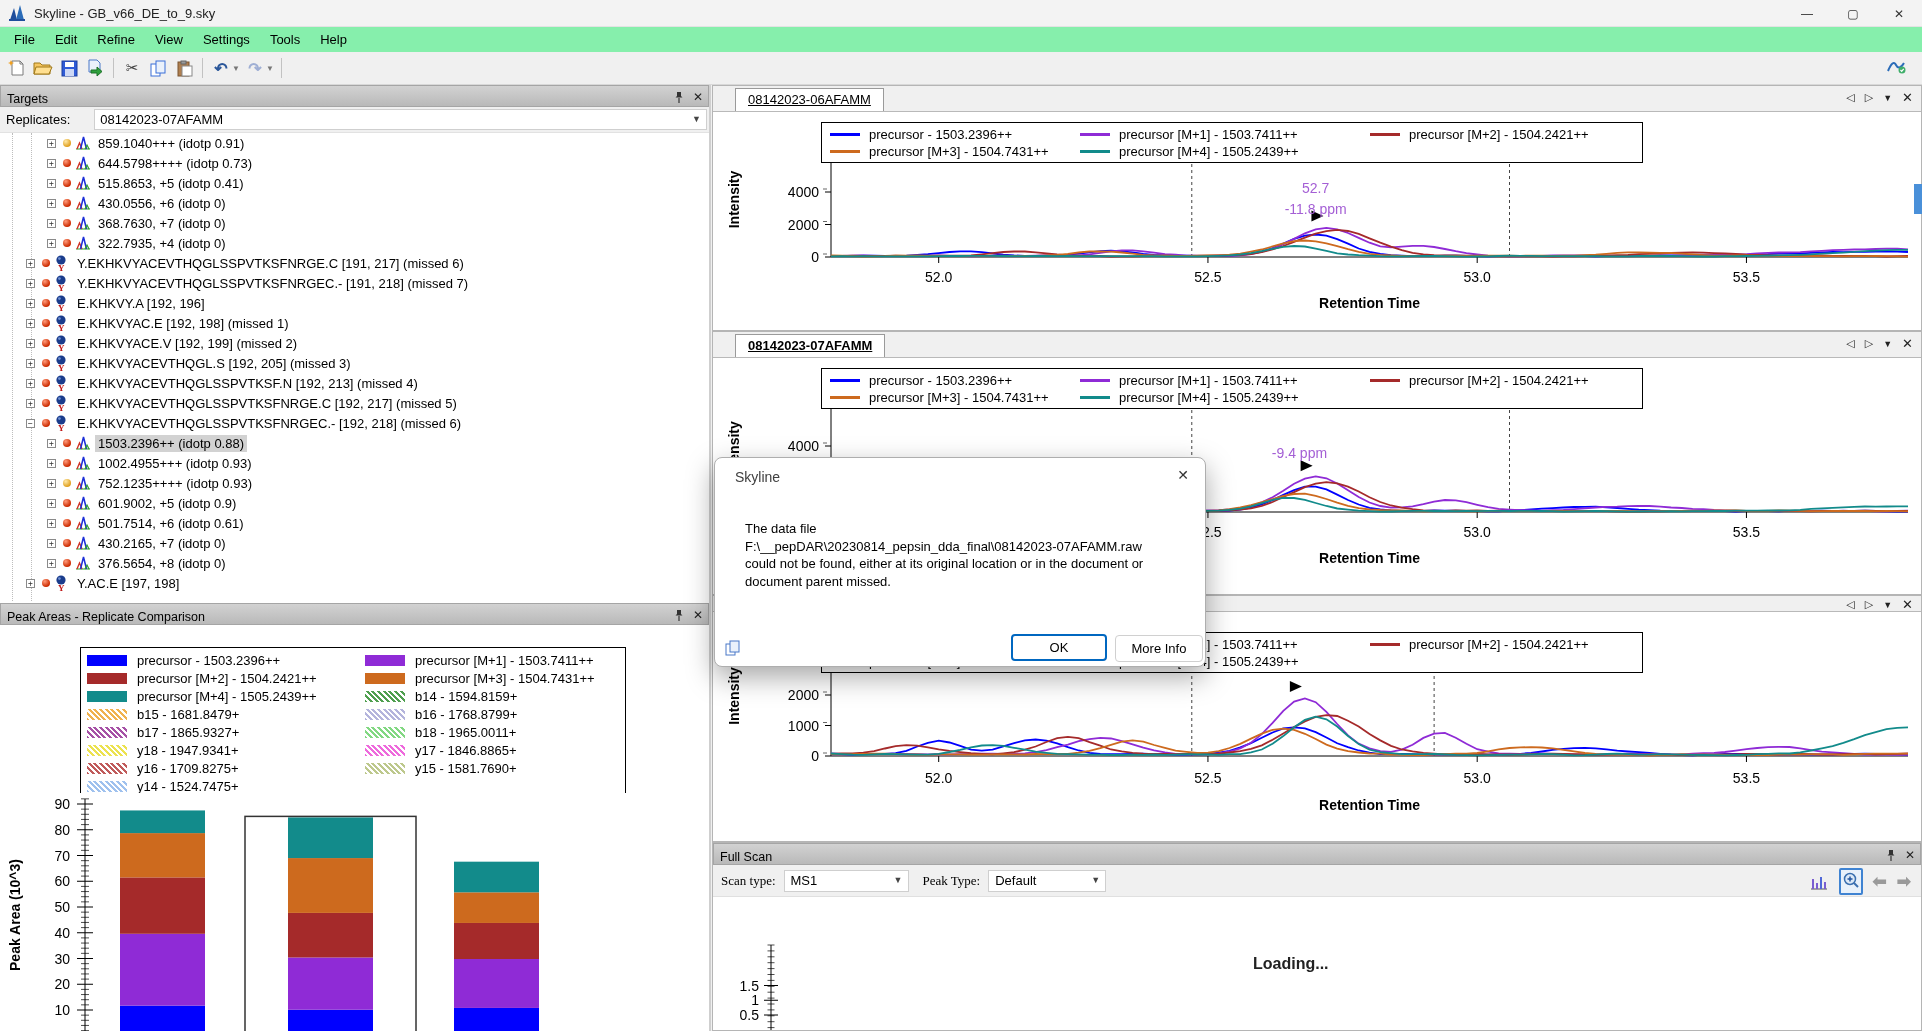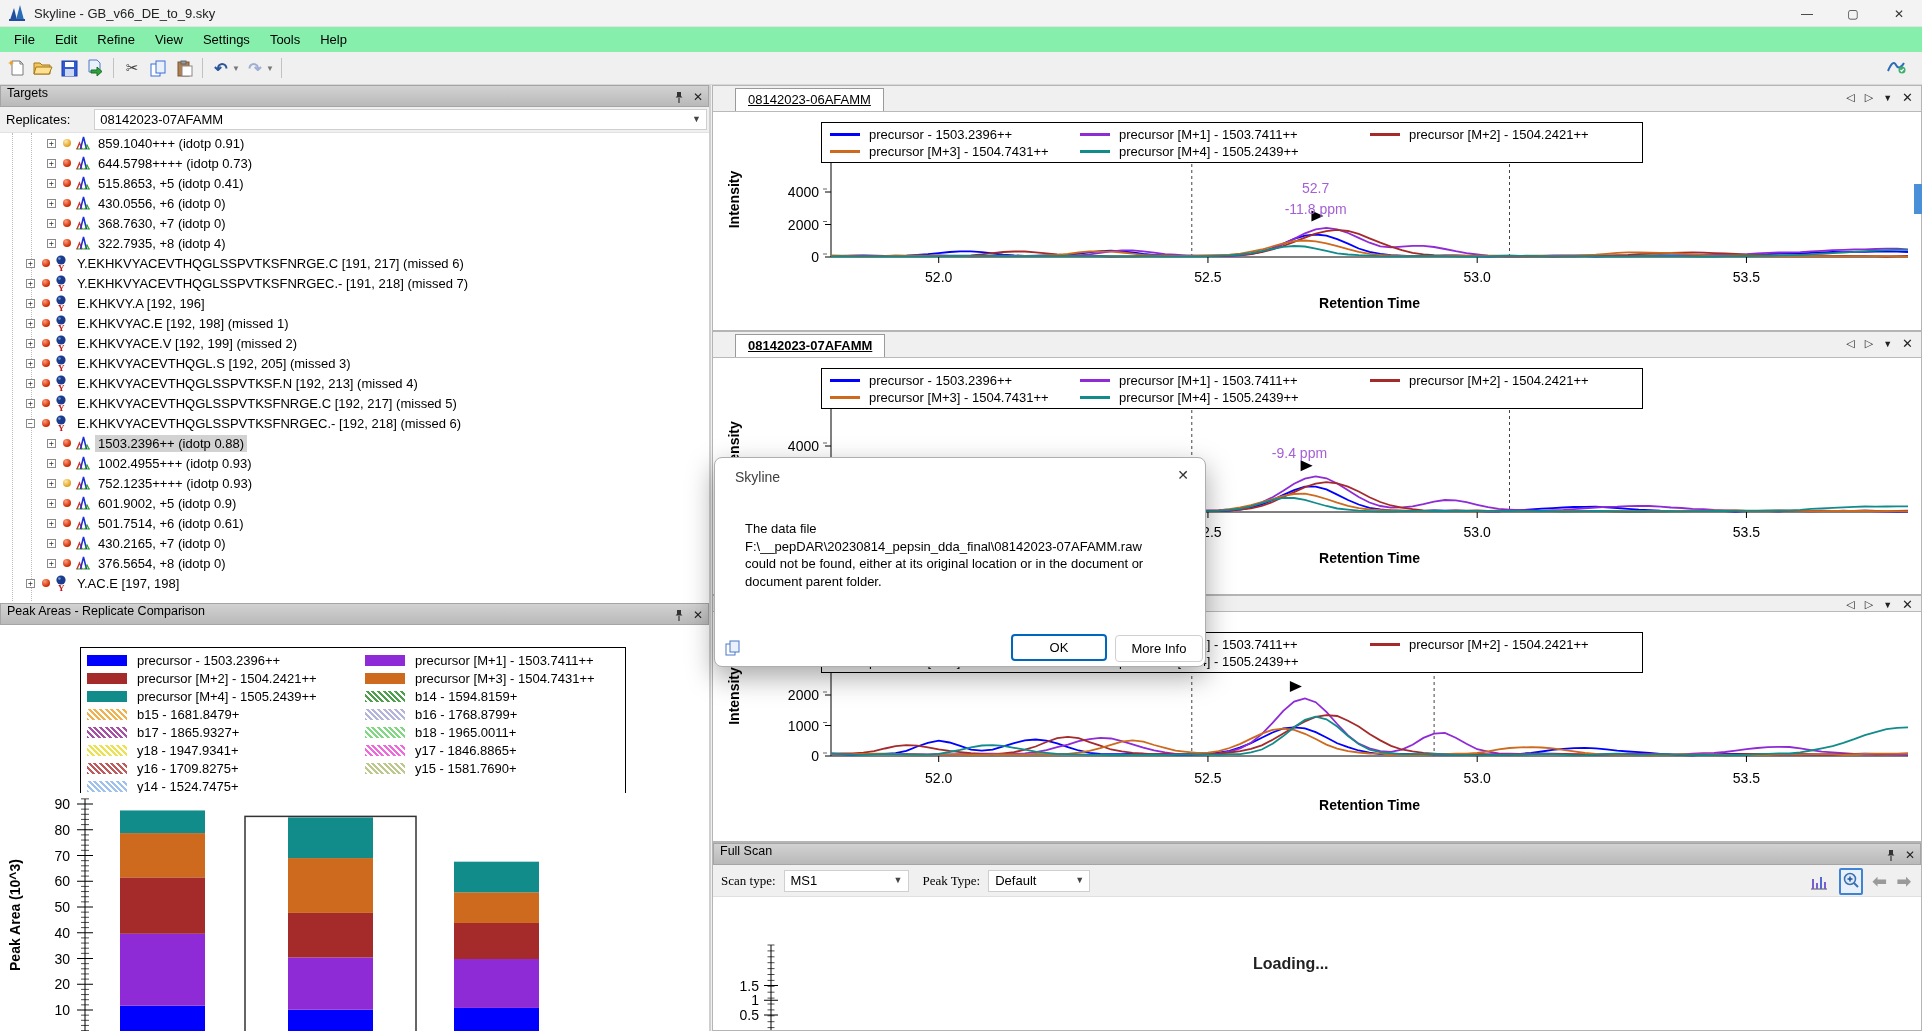--- a/index.html
+++ b/index.html
@@ -20,21 +20,21 @@
   .menu-item{padding:3px 10px;font-size:13px;}
   
   .toolbar{position:absolute;left:0;top:52px;width:100%;height:33px;background:#f0f0f0;
     border-bottom:1px solid #d8d8d8;display:flex;align-items:center;padding-left:4px;}
   .tb-icon{width:24px;height:24px;display:flex;align-items:center;justify-content:center;margin:0 1px;}
   .tb-sep{width:1px;height:20px;background:#c2c2c2;margin:0 5px;}
   .tb-drop{font-size:8px;color:#777;margin:0 2px 0 -2px;}
   .tb-right{position:absolute;right:12px;top:5px;width:24px;height:24px;}
   
   .panel-header{height:22px;background:linear-gradient(#d2d2d2,#b9b9b9);border:1px solid #a5a5a5;
-    display:flex;align-items:flex-start;padding:0 6px;font-size:12.5px;position:relative;}
+    display:flex;align-items:flex-end;padding:0 6px;font-size:12.5px;position:relative;}
   .panel-header .hdr-tools{position:absolute;right:5px;top:0;height:22px;display:flex;align-items:center;gap:9px;}
   .pin-icon,.close-glyph{color:#222;font-size:12px;line-height:1;}
   
   .targets{position:absolute;left:0;top:85px;width:711px;height:518px;background:#fff;border-right:2px solid #cfcfcf;}
   .replicates-row{height:26px;background:#f0f0f0;display:flex;align-items:center;padding-left:6px;border-bottom:1px solid #e2e2e2;}
   .replicates-label{margin-right:24px;}
   .replicates-combo{position:relative;flex:1;height:21px;background:#fff;border:1px solid #cfcfcf;
     display:flex;align-items:center;padding-left:5px;margin-right:2px;}
   .combo-arrow{position:absolute;right:5px;top:4px;font-size:9px;color:#444;}
   .tree{position:relative;height:468px;overflow:hidden;background:#fff;}
@@ -255,21 +255,21 @@
         </div>
         <div class="tree-row" style="margin-left: 47px;">
           <span class="expander">+</span>
           <span class="dot red"></span>
           <span class="row-icon"><svg width="14" height="16" viewBox="0 0 14 16">
               <line x1="0" y1="14" x2="14" y2="14" stroke="#2f9e2f"></line>
               <path d="M1 14 L3.5 8 L6 14" fill="none" stroke="#d03020" stroke-width="1.3"></path>
               <path d="M4.5 14 L7.5 2 L10.5 14" fill="none" stroke="#1c2fd8" stroke-width="1.5"></path>
               <path d="M9 14 L11 10 L13 14" fill="none" stroke="#2f9e2f" stroke-width="1.2"></path>
             </svg></span>
-          <span class="row-label">322.7935, +8 (idotp 4)</span>
+          <span class="row-label">322.7935, +4 (idotp 0)</span>
         </div>
         <div class="tree-row" style="margin-left: 26px;">
           <span class="expander">+</span>
           <span class="dot red"></span>
           <span class="row-icon"><svg width="13" height="16" viewBox="0 0 13 16">
               <circle cx="6" cy="5" r="4.6" fill="#1a3c8c"></circle>
               <circle cx="4.4" cy="3.6" r="1.4" fill="#6f8fd0"></circle>
               <text x="3" y="15.5" font-family="Liberation Serif,serif" font-size="9" font-weight="bold" fill="#c01818">Y</text>
             </svg></span>
           <span class="row-label">Y.EKHKVYACEVTHQGLSSPVTKSFNRGE.C [191, 217] (missed 6)</span>
@@ -802,21 +802,21 @@
         <span class="close-glyph">✕</span>
       </span>
     </div>
     <div class="fs-controls">
       <span class="fs-label">Scan type:</span>
       <div class="fs-combo" style="width:125px">
         <span>MS1</span>
         <span class="combo-arrow">▼</span>
       </div>
       <span class="fs-label" style="margin-left:14px">Peak Type:</span>
-      <div class="fs-combo" style="width:102px">
+      <div class="fs-combo" style="width:118px">
         <span>Default</span>
         <span class="combo-arrow">▼</span>
       </div>
       <div class="fs-icons">
         <svg width="20" height="18" viewBox="0 0 20 18">
           <line x1="2" y1="16" x2="18" y2="16" stroke="#555"></line>
           <line x1="4" y1="6" x2="4" y2="16" stroke="#7a5fd0" stroke-width="2"></line>
           <line x1="8" y1="10" x2="8" y2="16" stroke="#7a5fd0" stroke-width="2"></line>
           <line x1="12" y1="4" x2="12" y2="16" stroke="#5068d8" stroke-width="2"></line>
           <line x1="16" y1="9" x2="16" y2="16" stroke="#7a5fd0" stroke-width="2"></line>
@@ -862,21 +862,21 @@
     </div>
   </div>
 
   <div class="dialog">
     <span class="dlg-title">Skyline</span>
     <span class="dlg-close">✕</span>
     <div class="dlg-msg" id="dlg-msg">
         <div>The data file</div>
         <div>F:\__pepDAR\20230814_pepsin_dda_final\08142023-07AFAMM.raw</div>
         <div>could not be found, either at its original location or in the document or</div>
-        <div>document parent folder.</div>
+        <div>document parent missed.</div>
       </div>
     <svg class="dlg-copy" viewBox="0 0 16 16">
       <rect x="1" y="4" width="9" height="11" fill="#fff" stroke="#4a78c8"></rect>
       <rect x="5" y="1" width="9" height="11" fill="#eaf1fb" stroke="#4a78c8"></rect>
     </svg>
     <div class="dlg-btn dlg-ok">OK</div>
     <div class="dlg-btn dlg-more">More Info</div>
   </div>
 
   <div class="edge-accent"></div>

